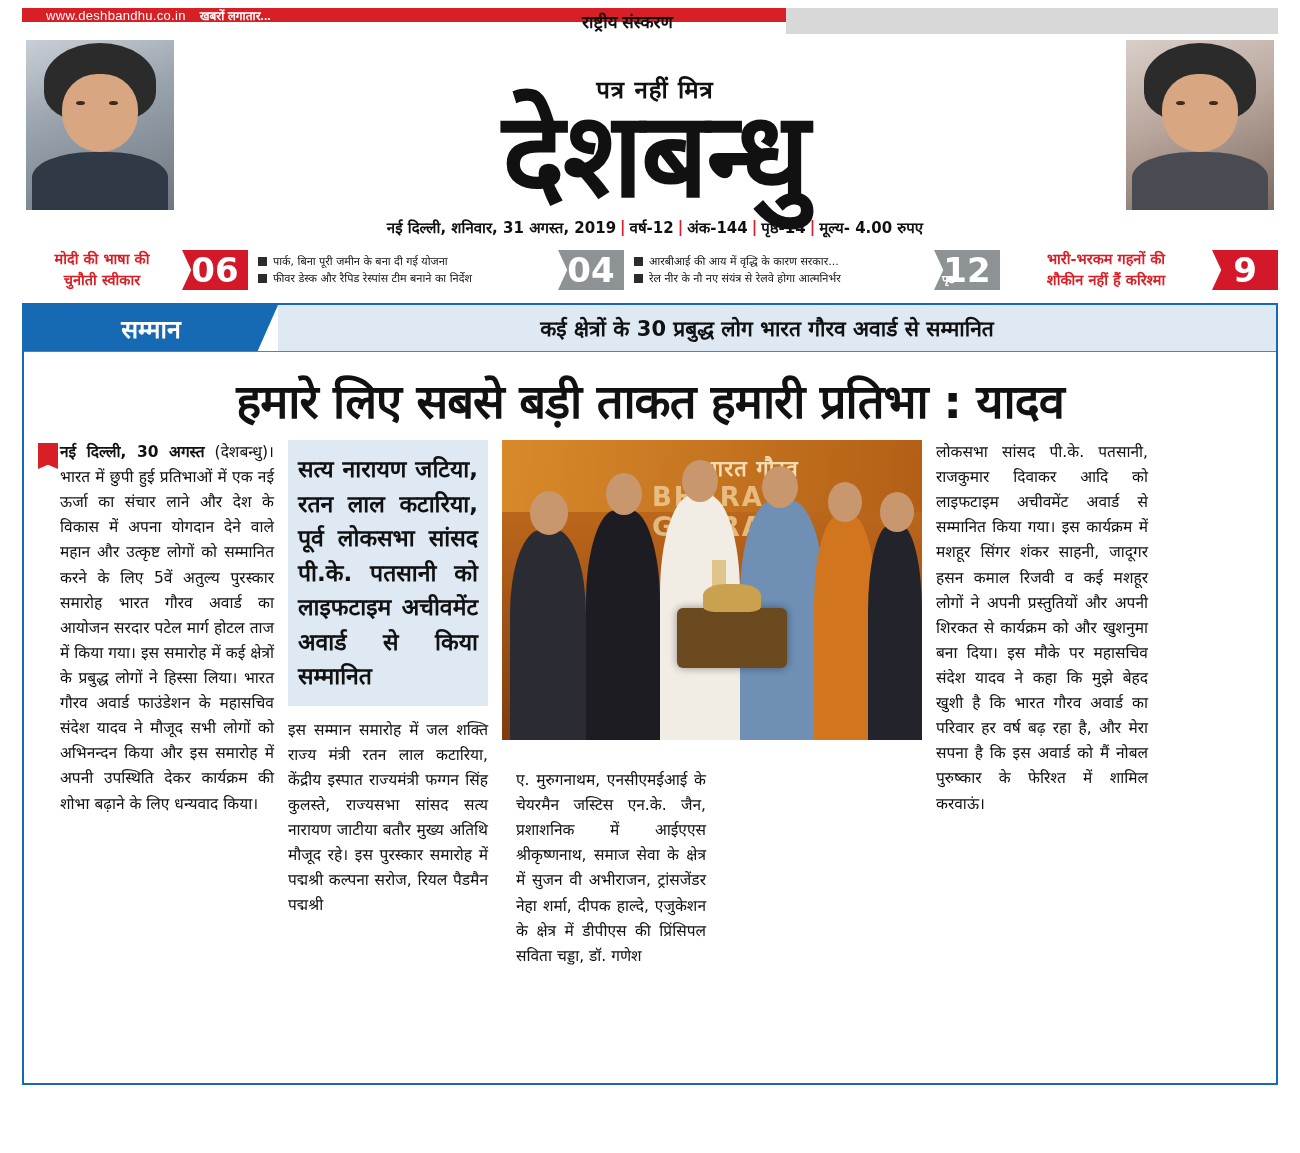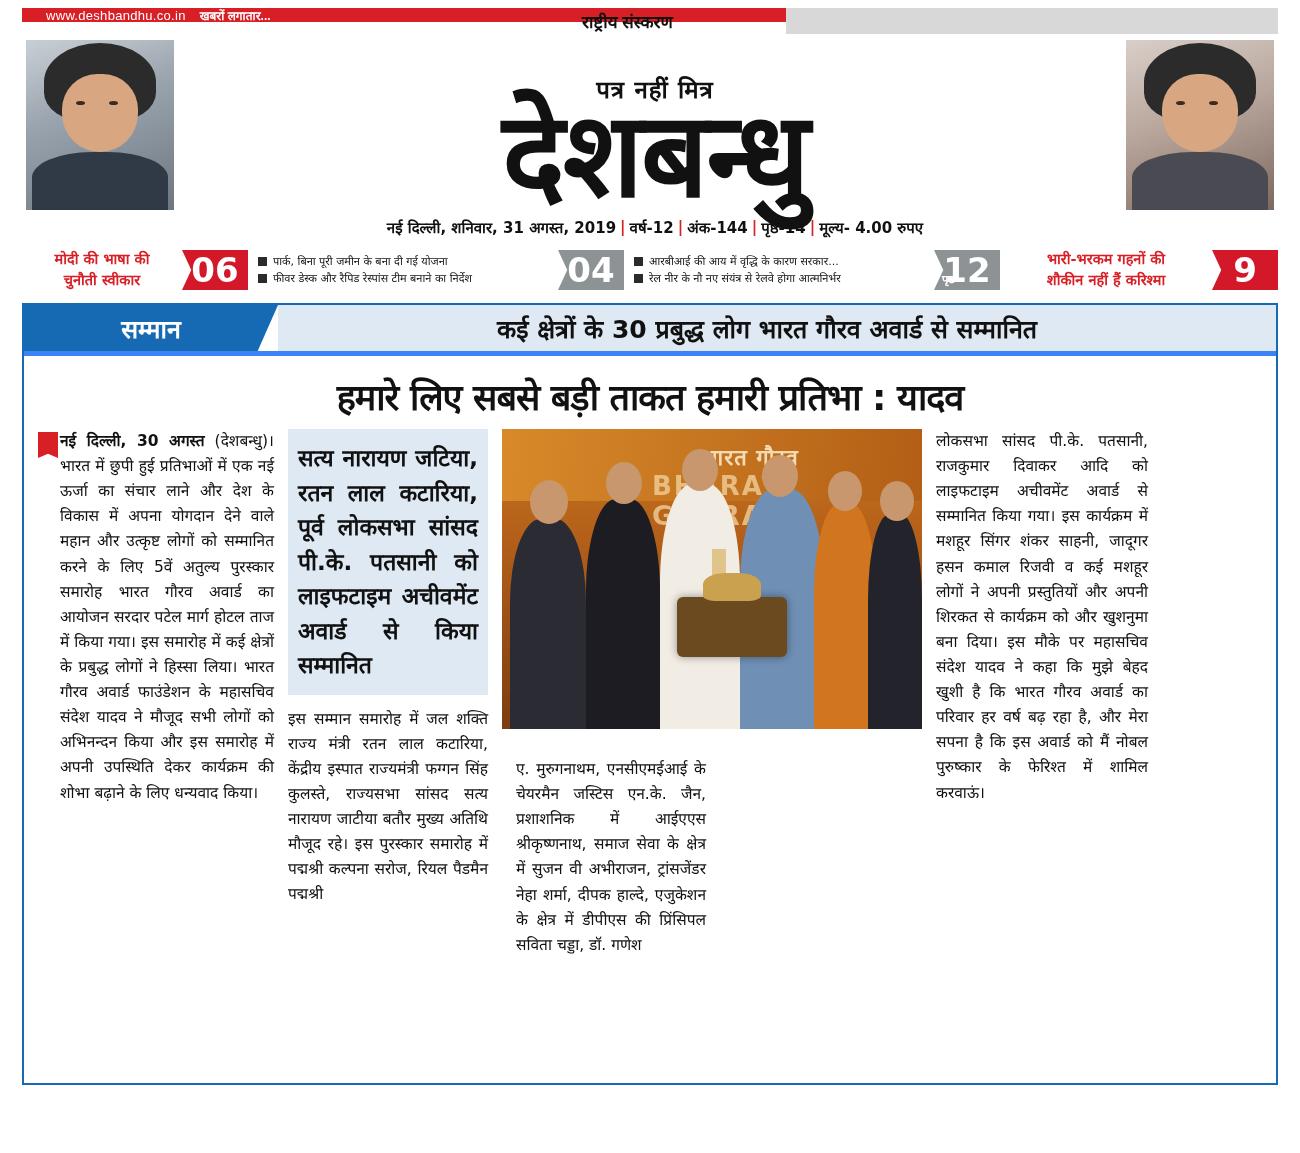--- a/index.html
+++ b/index.html
@@ -49,25 +49,25 @@
   .num{width:66px;display:flex;align-items:center;justify-content:center;color:#fff;font-size:34px;font-weight:bold;font-family:"DejaVu Sans", sans-serif;position:relative;}
   .num.red{background:#d3182a;clip-path:polygon(0 0,100% 0,100% 100%,0 100%,14% 50%);}
   .num.grey{background:#8d9295;clip-path:polygon(0 0,100% 0,100% 100%,0 100%,14% 50%);}
   .idx-lines{flex:1;display:flex;flex-direction:column;justify-content:center;padding-left:10px;font-family:"DejaVu Sans", sans-serif;font-size:11px;line-height:1.55;}
   .idx-lines .ln{display:flex;align-items:flex-start;gap:6px;}
   .bullet{display:inline-block;width:9px;height:9px;background:#2b2b2b;margin-top:4px;flex:0 0 9px;}
   .pg-label{font-size:11px;color:#fff;position:absolute;left:8px;bottom:4px;}
 
   
   .frame{border:2px solid #1669b3;margin-top:8px;height:782px;box-sizing:border-box;padding:0;position:relative;background:#fff;}
-  .sammaan-row{display:flex;align-items:stretch;height:46px;border-bottom:5px solid #3b82f6;}
+  .sammaan-row{display:flex;align-items:stretch;height:46px;border-bottom:1px solid #3b82f6;}
   .sammaan-tag{background:#1669b3;color:#fff;width:254px;display:flex;align-items:center;justify-content:center;font-family:"DejaVu Sans", sans-serif;font-weight:bold;font-size:25px;clip-path:polygon(0 0,100% 0,92% 100%,0 100%);}
-  .sammaan-sub{flex:1;background:#dfe9f3;display:flex;align-items:center;justify-content:center;font-family:"DejaVu Sans", sans-serif;font-weight:bold;font-size:25px;color:#111;padding-right:20px;}
-
-  .headline{font-family:"DejaVu Sans", sans-serif;font-weight:bold;font-size:36px;text-align:center;margin:16px 10px 8px;letter-spacing:-1px;}
+  .sammaan-sub{flex:1;background:#dfe9f3;display:flex;align-items:center;justify-content:center;font-family:"DejaVu Sans", sans-serif;font-weight:bold;font-size:21px;color:#111;padding-right:20px;}
+
+  .headline{font-family:"DejaVu Sans", sans-serif;font-weight:bold;font-size:47px;text-align:center;margin:16px 10px 8px;letter-spacing:-1px;}
 
   .cols{display:flex;padding:0 14px 10px;gap:14px;}
   .col{font-family:"DejaVu Sans", sans-serif;font-size:15.5px;line-height:1.62;text-align:justify;}
   .col1{width:214px;position:relative;padding-left:22px;}
   .dropmark{position:absolute;left:0;top:3px;width:20px;height:26px;background:#d81f26;clip-path:polygon(0 0,100% 0,100% 100%,50% 84%,0 100%);}
   .col1 .lead{font-weight:bold;}
   .col2{width:200px;}
   .boxquote{background:#dfe9f3;padding:12px 10px;font-family:"DejaVu Sans", sans-serif;font-weight:bold;font-size:23px;line-height:1.5;margin-bottom:12px;}
   .col3{width:190px;}
   .col4{width:200px;}

